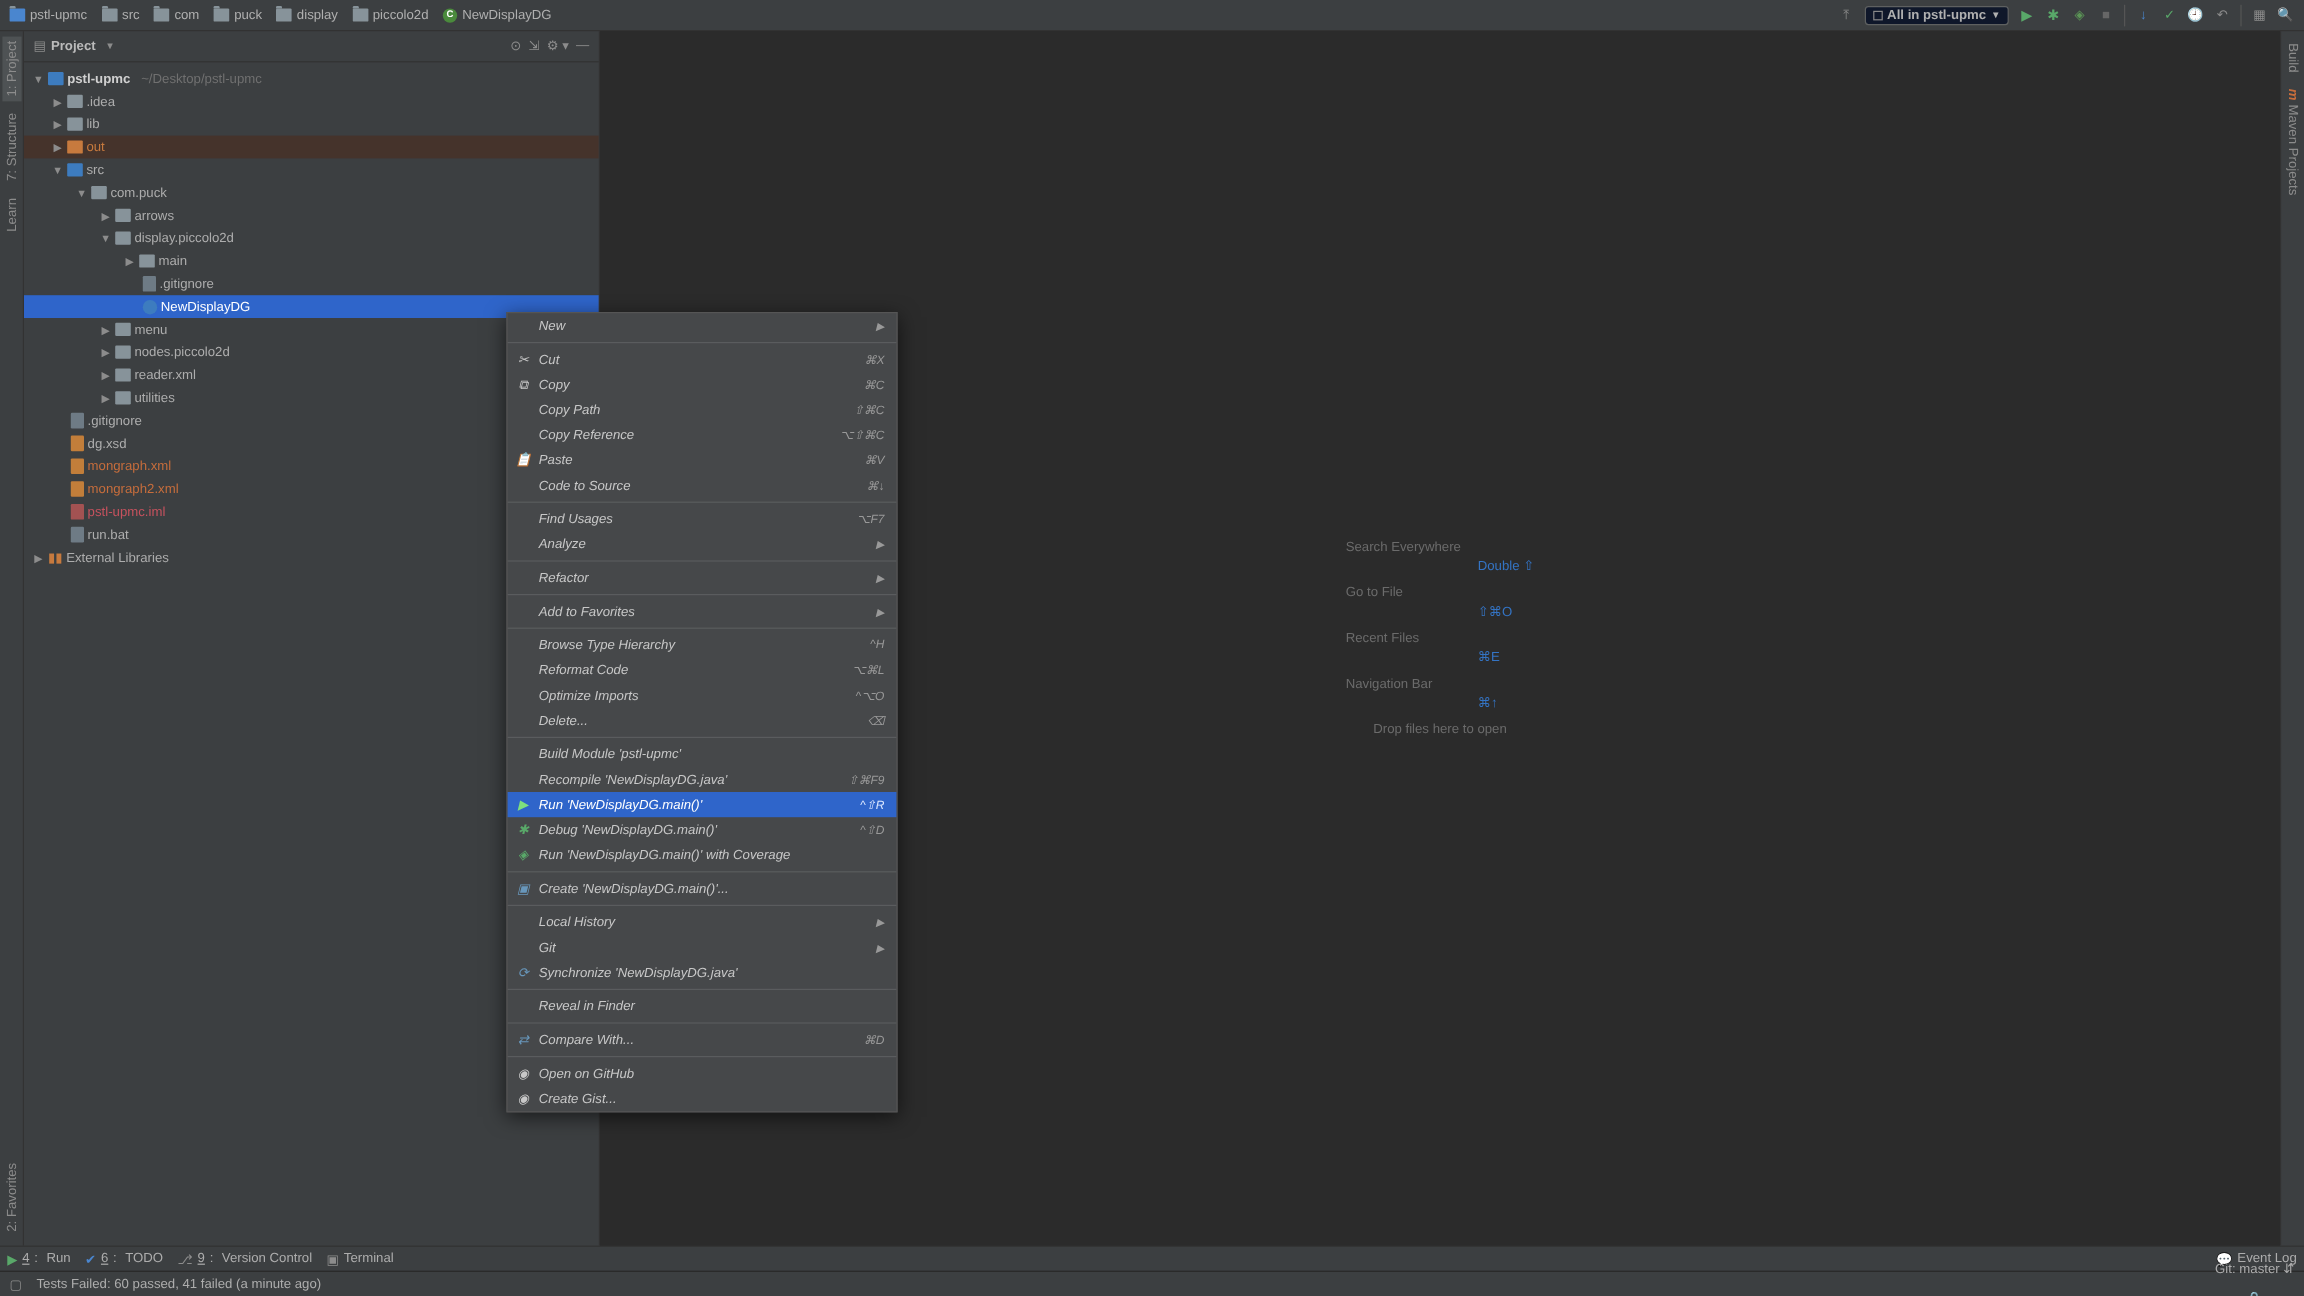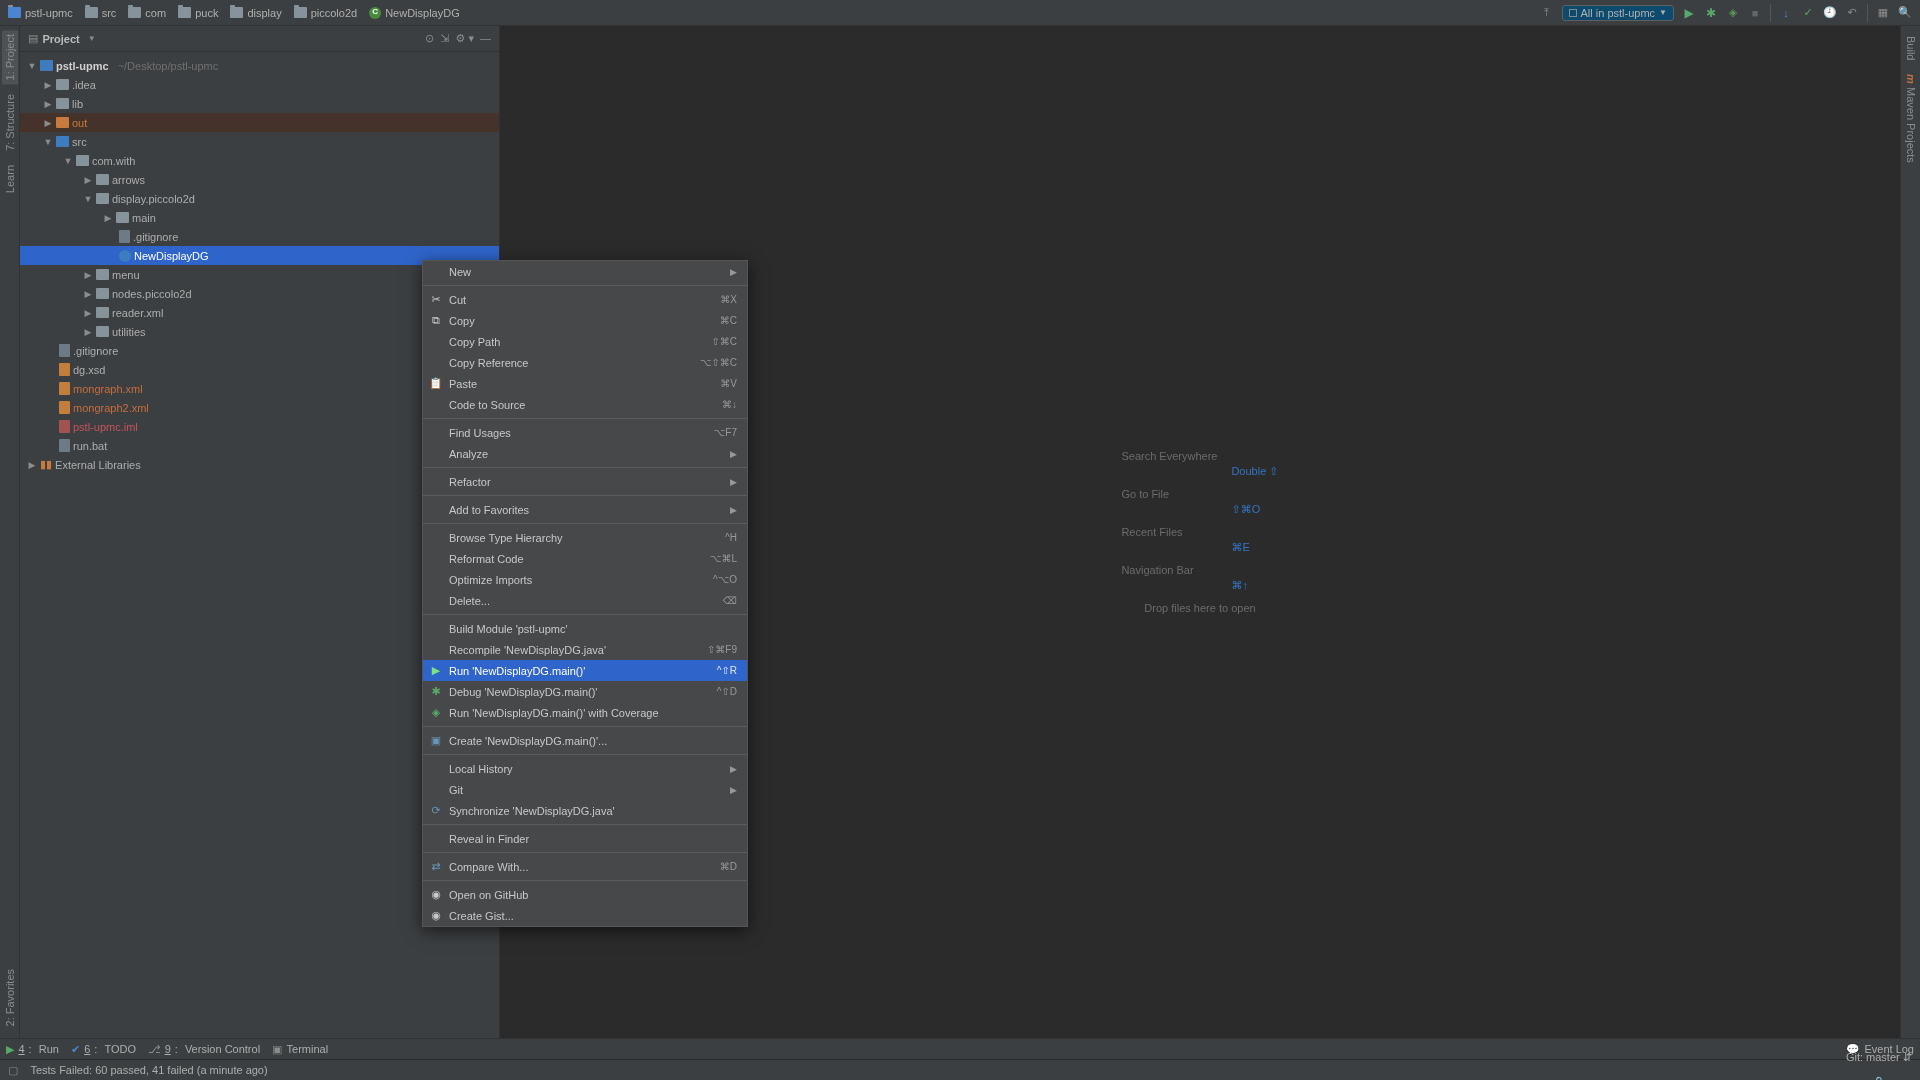--- a/index.html
+++ b/index.html
@@ -5,21 +5,21 @@
 * { margin:0; padding:0; box-sizing:border-box; font-family:"Segoe UI",-apple-system,sans-serif; font-size:11px; user-select:none; }
 body { background:#2b2b2b; color:#adadad; width:1920px; height:1080px; overflow:hidden; position:relative; }
 .topbar { height:26px; background:#3c3f41; display:flex; align-items:center; padding:0 8px; border-bottom:1px solid #323232; }
 .breadcrumbs { display:flex; gap:12px; align-items:center; }
 .bc-item { display:flex; align-items:center; gap:4px; color:#b0b0b0; }
 .bc-folder { width:13px; height:11px; background:#87939a; border-radius:1px; display:inline-block; position:relative; }
 .bc-folder::before { content:""; position:absolute; top:-2px; left:0; width:5px; height:2px; background:#87939a; border-radius:1px 1px 0 0;}
 .bc-class { width:12px; height:12px; border-radius:50%; background:#4a8a3c; display:inline-block; position:relative; }
 .bc-class::after { content:"C"; position:absolute; color:#fff; font-size:8px; left:3px; top:0; font-weight:bold;}
 .top-right { margin-left:auto; display:flex; align-items:center; gap:8px; }
-.run-config { background:#0c4a6e; border:1px solid #5e6060; border-radius:3px; padding:1px 6px; display:flex; align-items:center; gap:4px; color:#b0b0b0; }
+.run-config { background:#0f172a; border:1px solid #5e6060; border-radius:3px; padding:1px 6px; display:flex; align-items:center; gap:4px; color:#b0b0b0;font-weight:bold; }
 .icon-sm { width:14px; height:14px; display:inline-flex; align-items:center; justify-content:center; }
 .run-green { color:#59a869; font-size:12px;}
 .bug-green { color:#59a869; font-size:12px;}
 .sep-vert { width:1px; height:18px; background:#555; }
 .main { display:flex; height:calc(100% - 26px - 21px - 21px); }
 .left-gutter { width:20px; background:#3c3f41; border-right:1px solid #323232; display:flex; flex-direction:column; align-items:center; padding-top:4px; gap:6px;}
 .gutter-tab { writing-mode:vertical-rl; transform:rotate(180deg); color:#8c8c8c; font-size:10px; padding:4px 2px; cursor:pointer; display:flex; align-items:center; gap:3px;}
 .gutter-tab.active { background:#4e5254; }
 .right-gutter { width:20px; background:#3c3f41; border-left:1px solid #323232; display:flex; flex-direction:column; align-items:center; padding-top:6px; gap:6px;}
 .right-gutter .gutter-tab { transform:none; }
@@ -37,21 +37,21 @@
 .folder-ico.out { background:#c77a3e; }
 .file-ico { width:11px; height:13px; background:#6e7b85; display:inline-block; border-radius:1px; flex-shrink:0;}
 .file-ico.xml { background:#c27e3a;}
 .file-ico.md { background:#3d7cbf;}
 .file-ico.iml { background:#a35252;}
 .class-ico { width:12px; height:12px; border-radius:50%; background:#3d7cbf; display:inline-block; flex-shrink:0;}
 .editor-area { flex:1; background:#2b2b2b; display:flex; align-items:center; justify-content:center; }
 .placeholder-grid { display:grid; grid-template-columns:auto auto; gap:10px 14px; color:#6b6b6b; font-size:13px; }
 .placeholder-grid .shortcut { color:#3474c4;margin-top:15px; }
 .context-menu { position:absolute; left:422px; top:260px; width:326px; background:#46484a; border:1px solid #555; box-shadow:0 4px 16px rgba(0,0,0,0.6); z-index:100; }
-.menu-item { height:21px; display:flex; align-items:center; padding:0 10px 0 26px; position:relative; color:#c8c8c8; cursor:pointer; }
+.menu-item { height:21px; display:flex; align-items:center; padding:0 10px 0 26px; position:relative; color:#c8c8c8; cursor:pointer;font-style:italic; }
 .menu-item.highlighted { background:#2f65ca; color:#fff; }
 .menu-item .mi-icon { position:absolute; left:6px; width:14px; height:14px; display:flex; align-items:center; justify-content:center; font-size:11px;}
 .menu-item .mi-shortcut { margin-left:auto; color:#999; font-size:10px; }
 .menu-item.highlighted .mi-shortcut { color:#dbe7ff; }
 .menu-item .submenu-arrow { margin-left:auto; color:#999; font-size:9px;}
 .menu-sep { height:1px; background:#5a5c5e; margin:3px 0; }
 .bottom-bar { height:21px; background:#3c3f41; border-top:1px solid #323232; display:flex; align-items:center; padding:0 6px; gap:12px; }
 .bottom-tab { display:flex; align-items:center; gap:4px; color:#adadad; cursor:pointer; }
 .bottom-tab .num { text-decoration:underline; }
 .status-bar { height:21px; background:#3c3f41; border-top:1px solid #2a2a2a; display:flex; align-items:center; padding:0 8px; gap:12px; font-size:10.5px; }
@@ -168,21 +168,21 @@
       <div class="tree-row">
           <span class="indent" style="width:16px"></span>
           <span class="arrow">▼</span>
           <span class="folder-ico src"></span>
           <span>src</span>
         </div>
       <div class="tree-row">
           <span class="indent" style="width:36px"></span>
           <span class="arrow">▼</span>
           <span class="folder-ico"></span>
-          <span>com.with</span>
+          <span>com.puck</span>
         </div>
       <div class="tree-row">
           <span class="indent" style="width:56px"></span>
           <span class="arrow">▶</span>
           <span class="folder-ico"></span>
           <span>arrows</span>
         </div>
       <div class="tree-row">
           <span class="indent" style="width:56px"></span>
           <span class="arrow">▼</span>

